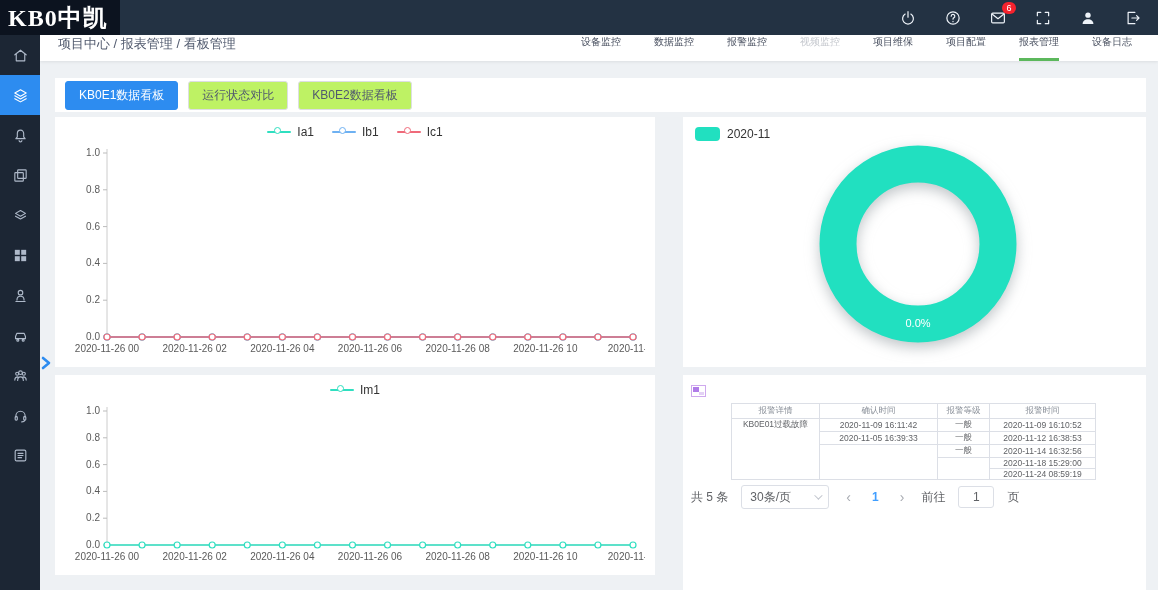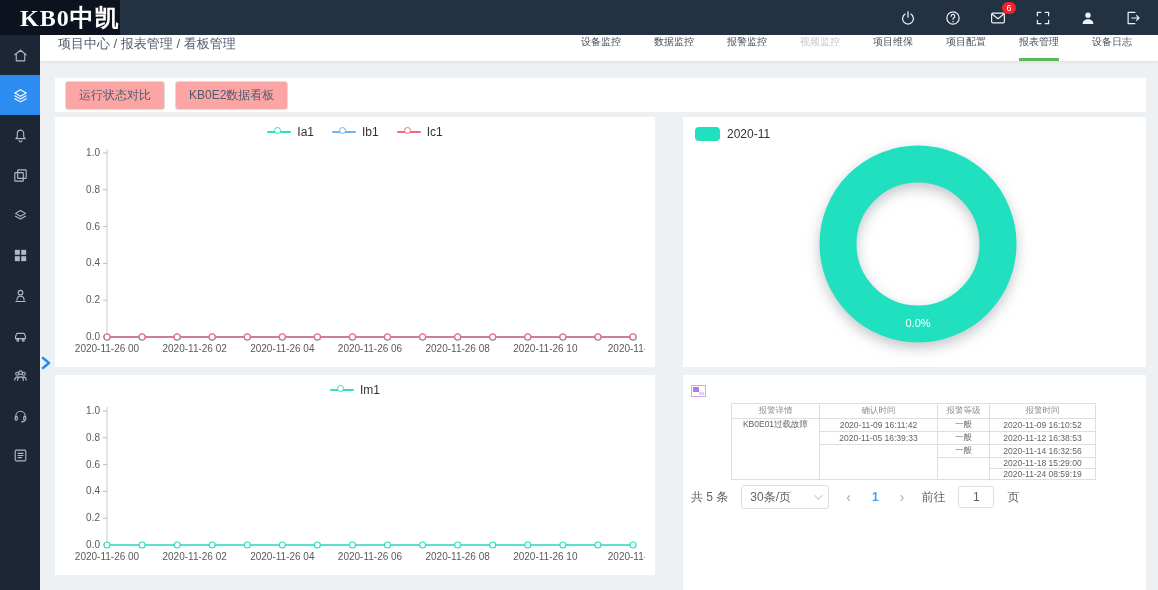--- a/index.html
+++ b/index.html
@@ -6,21 +6,21 @@
   html,body { margin:0; padding:0; }
   body {
     width:1158px; height:590px; overflow:hidden; position:relative;
     font-family:"Liberation Sans", sans-serif; background:#eef1f4;
   }
   
   .topbar { position:absolute; top:0; left:0; width:1158px; height:35px;
     background:#233243; display:flex; align-items:center; z-index:30; }
   .logo { width:120px; height:35px; background:#0c131f; color:#fff;
     font-family:"Liberation Serif", serif; font-size:24px; font-weight:bold;
-    letter-spacing:1px; display:flex; align-items:center; padding-left:20px; }
+    letter-spacing:1px; display:flex; align-items:center; padding-left:8px; }
   .topbar-icons { margin-left:auto; display:flex; align-items:center; gap:27px; padding-right:16px; }
   .tb-icon { position:relative; width:18px; height:18px; color:#eef3f9; cursor:pointer; display:flex; }
   .tb-icon svg { width:18px; height:18px; }
   .badge { position:absolute; top:-7px; right:-9px; background:#f5222d; color:#fff;
     font-size:9px; line-height:12px; min-width:14px; text-align:center; border-radius:7px; padding:0 2px; }
   
   .sidebar { position:absolute; top:35px; left:0; width:40px; height:555px;
     background:#1c2634; z-index:25; display:flex; flex-direction:column; }
   .sb-item { width:40px; height:40px; display:flex; align-items:center; justify-content:center;
     color:#aeb9c9; cursor:pointer; }
@@ -34,21 +34,21 @@
   .breadcrumb { padding-left:18px; font-size:13px; color:#515a6e; }
   .nav-tabs { margin-left:auto; display:flex; gap:33px; padding-right:26px; height:100%; align-items:stretch; }
   .nav-item { display:flex; align-items:center; font-size:10px; color:#495060;
     border-bottom:3px solid transparent; cursor:pointer; }
   .nav-item.active { border-bottom-color:#5cb85c; }
   .nav-item.disabled { color:#c5c8ce; }
   
   .content { position:absolute; top:70px; left:40px; width:1118px; padding:8px 12px 0 15px; }
   .viewtabs { background:#fff; height:34px; display:flex; align-items:center; gap:10px;
     padding:0 10px; margin-bottom:5px; }
-  .vtab { font-size:12px; padding:5px 13px; border:1px solid #dcdee2; background:#fca5a5;
+  .vtab { font-size:12px; padding:5px 13px; border:1px solid #dcdee2; background:#bef264;
     color:#515a6e; border-radius:3px; cursor:pointer; white-space:nowrap; }
   .vtab.active { background:#2d8cf0; border-color:#2d8cf0; color:#fff; }
   .grid { display:grid; grid-template-columns:600px 463px; column-gap:28px; row-gap:8px; }
   .card { background:#fff; position:relative; }
   .card.c1 { height:250px; padding:6px 8px; }
   .card.c2 { height:200px; padding:6px 8px; }
   .card.donut-card { height:250px; }
   .card.table-card { height:256px; padding:8px; }
   
   .legend-row { display:flex; justify-content:center; align-items:center; gap:18px; height:18px; }
@@ -214,20 +214,21 @@
       <span class="nav-item disabled">视频监控</span>
       <span class="nav-item">项目维保</span>
       <span class="nav-item">项目配置</span>
       <span class="nav-item active">报表管理</span>
       <span class="nav-item">设备日志</span>
     </div>
 </div>
 
 <div class="content">
   <div class="viewtabs">
+      <button class="vtab active">KB0E1数据看板</button>
       <button class="vtab">运行状态对比</button>
       <button class="vtab">KB0E2数据看板</button>
     </div>
   <div class="grid">
     <div class="card c1" id="card-ia"><div class="legend-row">
           <span class="lg-item">
             <span class="lg-mark" style="color: rgb(47, 223, 192);">
               <i></i>
               <u></u>
             </span>

